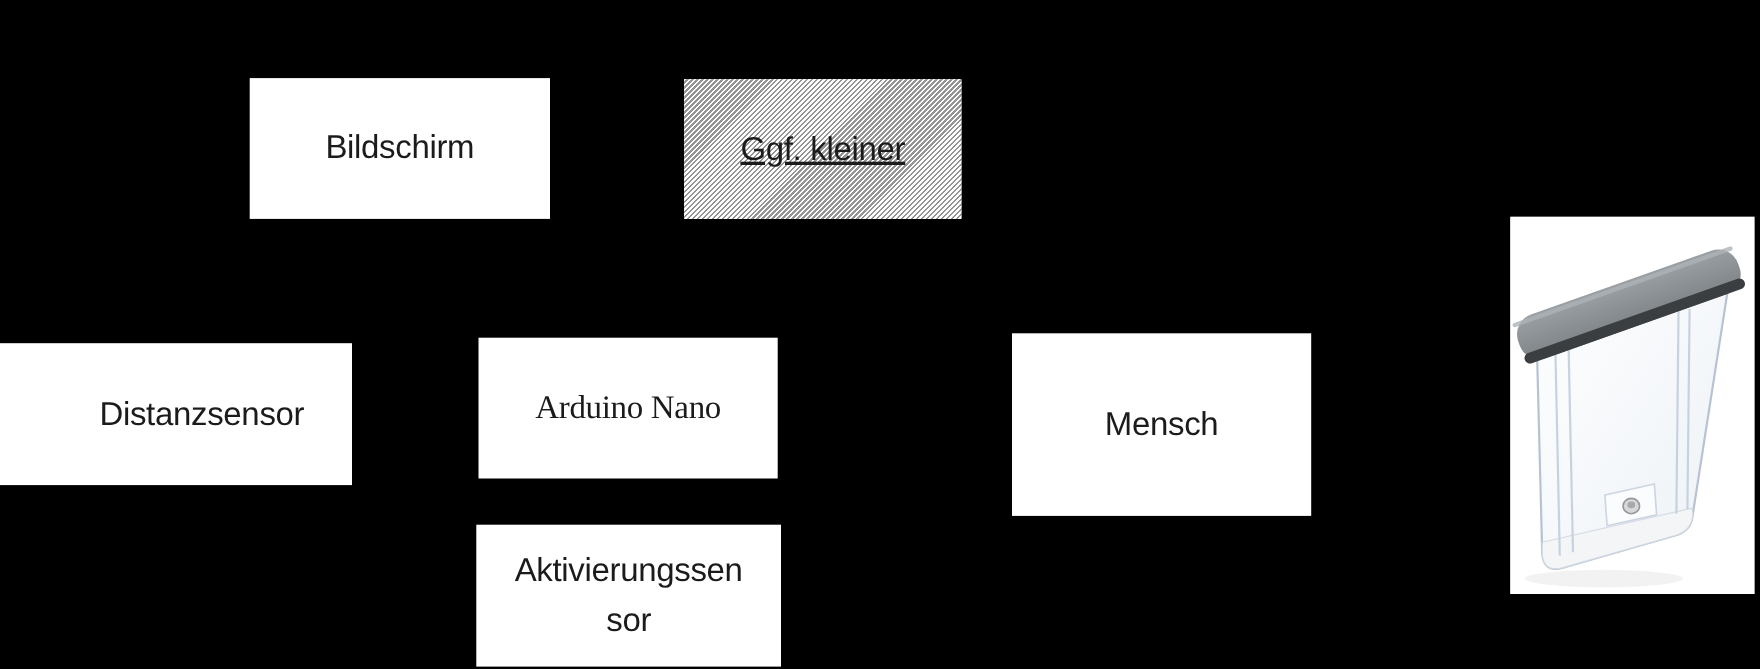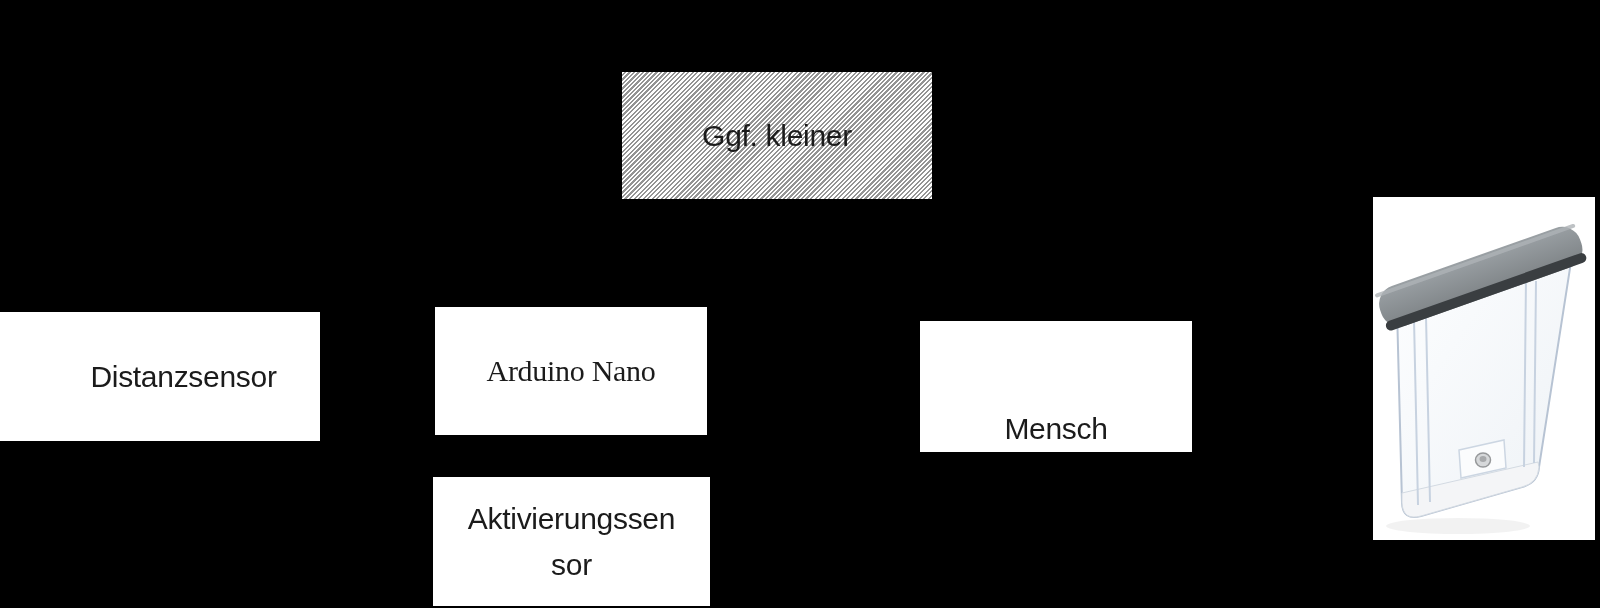--- a/index.html
+++ b/index.html
@@ -23,40 +23,44 @@
     flex-direction: column;
     align-items: center;
     justify-content: center;
     text-align: center;
     font-size: 30px;
     letter-spacing: -0.3px;
     line-height: 46px;
   }
   .box .lbl { display: block; white-space: nowrap; }
   .b-bildschirm        { left: 227px; top: 71px;  width: 273px; height: 128px; }
-  .b-lautsprecher      { left: 622px; top: 72px;  width: 310px; height: 127px;
+  .b-lautsprecher      { left: 622px; top: 72px;  width: 252px; height: 127px;
     background-image: repeating-linear-gradient(135deg,
       #ffffff 0px, #ffffff 1.6px, #949494 1.6px, #949494 3.2px);
+    text-decoration: underline;
   }
   .b-distanzsensor     { left: 0px;   top: 312px; width: 273px; height: 129px; padding-left: 47px; }
   .b-arduino           { left: 435px; top: 307px; width: 272px; height: 128px; font-family: Liberation Serif, serif; }
-  .b-mensch            { left: 920px; top: 321px; width: 272px; height: 131px; justify-content: flex-end; }
+  .b-mensch            { left: 920px; top: 303px; width: 272px; height: 166px; }
   .b-aktivierungssensor{ left: 433px; top: 477px; width: 277px; height: 129px; }
   .photo {
     position: absolute;
     left: 1373px; top: 197px; width: 222px; height: 343px;
     background: #ffffff;
   }
   .photo svg { display: block; }
 </style>
 </head>
 <body>
 
 <div id="canvas">
 
+  <div class="box b-bildschirm">
+    <span class="lbl">Bildschirm</span>
+  </div>
 
   <div class="box b-lautsprecher">
     <span class="lbl">Ggf. kleiner</span>
   </div>
 
   <div class="box b-distanzsensor">
     <span class="lbl">Distanzsensor</span>
   </div>
 
   <div class="box b-arduino">

